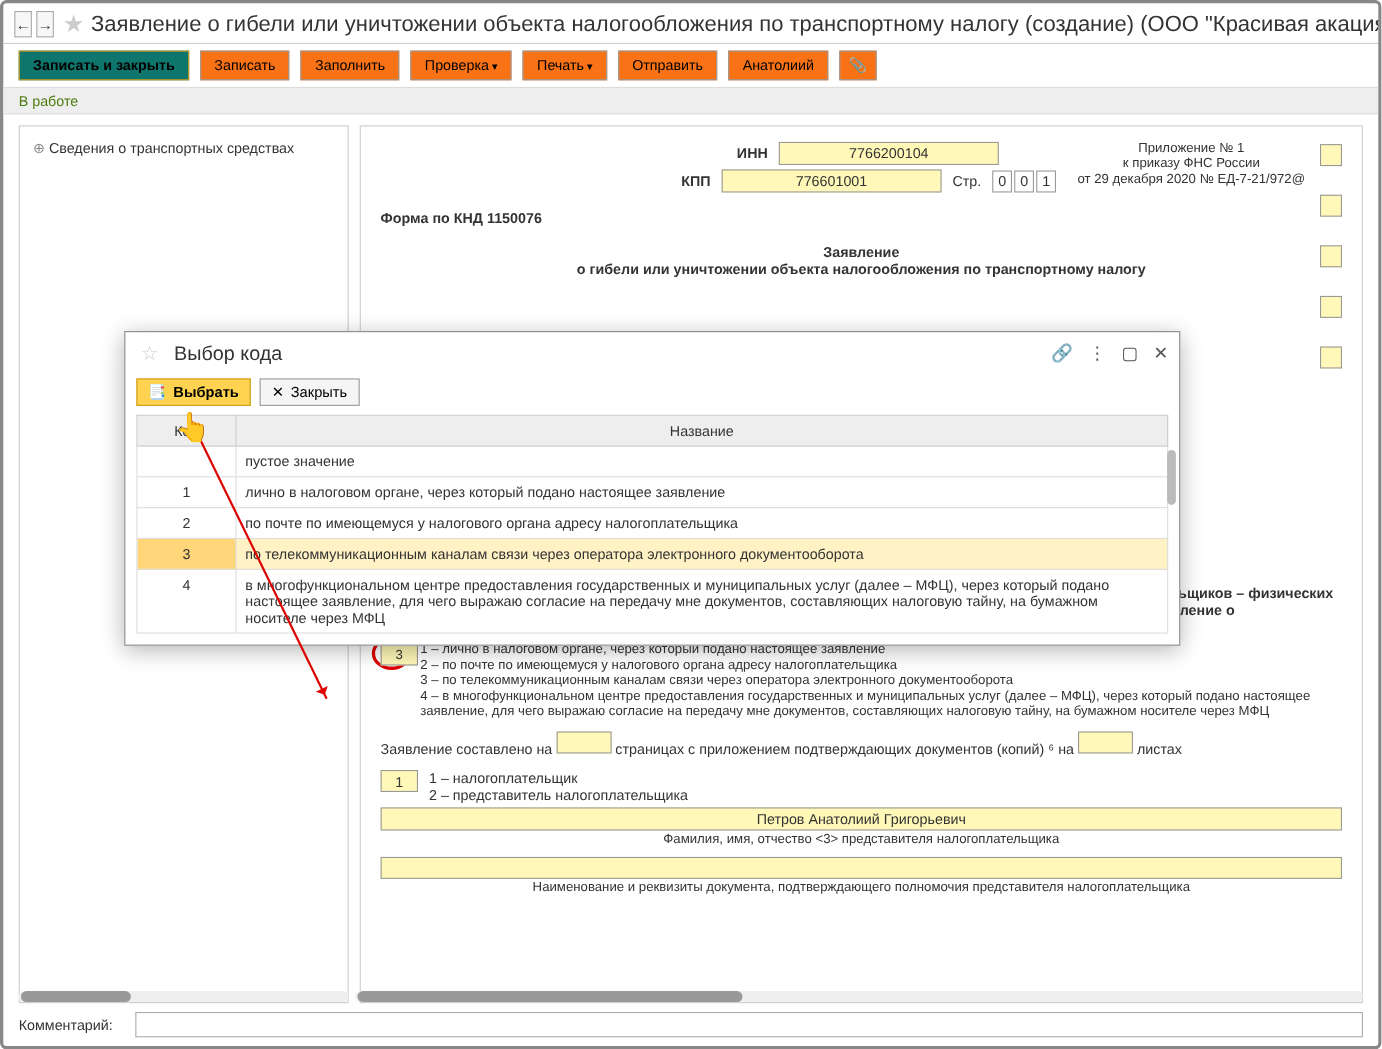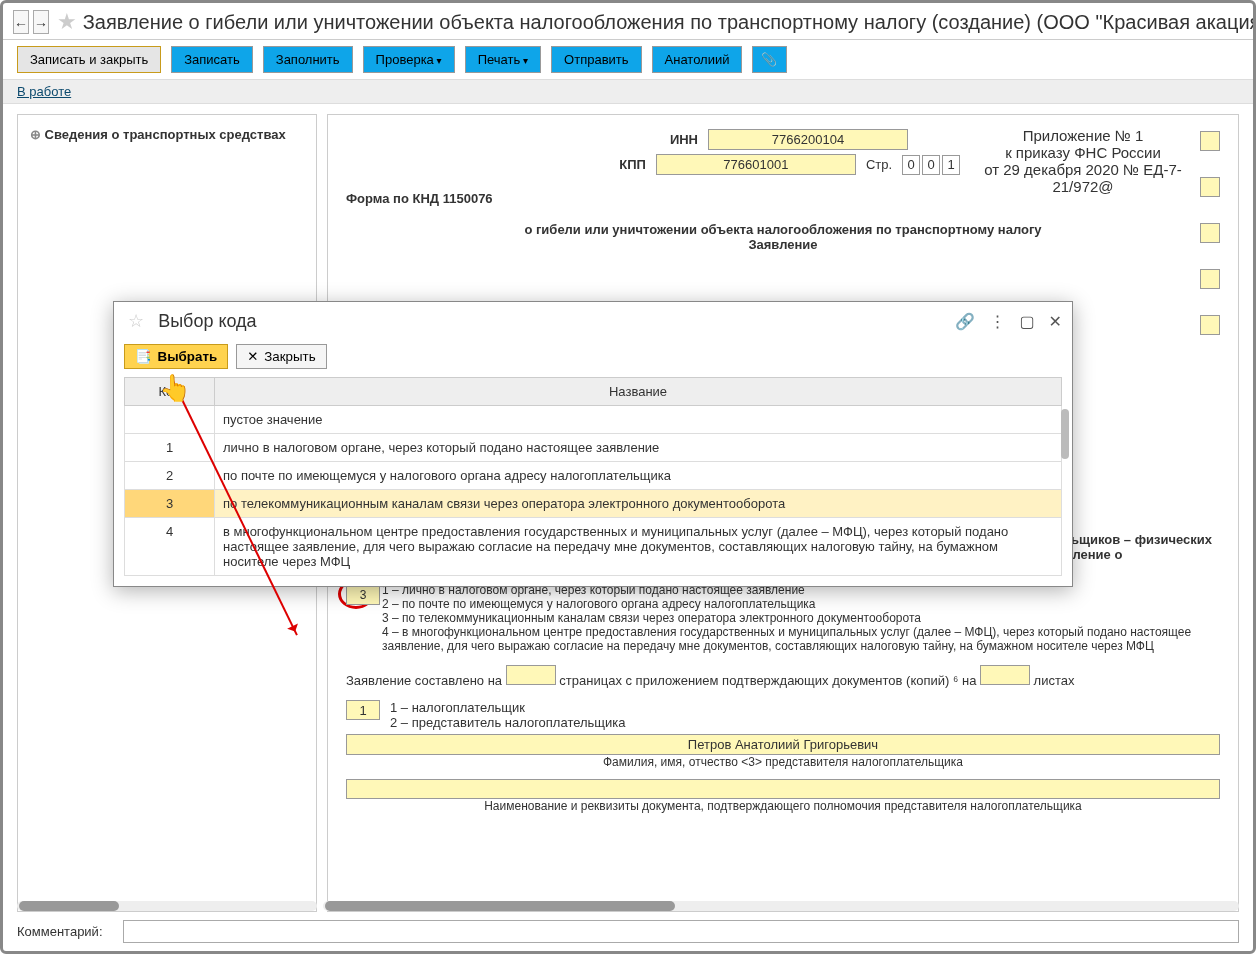--- a/index.html
+++ b/index.html
@@ -3,40 +3,40 @@
 <meta charset="utf-8">
 <style>
 * { box-sizing: border-box; margin: 0; padding: 0; }
 body { font-family: Arial, sans-serif; font-size: 13px; background: #fff; color: #333; }
 .frame { border: 3px solid #888; border-radius: 6px; width: 1256px; height: 954px; position: relative; overflow: hidden; background: #fff; }
 .topbar { display: flex; align-items: center; padding: 6px 10px 4px; border-bottom: 1px solid #ccc; }
 .navbtn { width: 28px; height: 24px; border: 1px solid #aaa; background: #f7f7f7; margin-right: 4px; display: flex; align-items: center; justify-content: center; cursor: pointer; font-size: 14px; }
 .star { color: #ccc; font-size: 22px; margin: 0 6px 0 4px; }
 .title { font-size: 20px; font-weight: normal; color: #333; white-space: nowrap; }
 .toolbar { display: flex; align-items: center; gap: 10px; padding: 6px 14px; }
-.btn { border: 1px solid #999; background: #0ea5e9; padding: 5px 12px; cursor: pointer; font-size: 13px; }
-.btn.primary { background: #e5e5e5; border-color: #c89b1b; font-weight: normal; }
+.btn { border: 1px solid #999; background: #f97316; padding: 5px 12px; cursor: pointer; font-size: 13px; }
+.btn.primary { background: #0f766e; border-color: #c89b1b; font-weight: bold; }
 .btn.dd::after { content: " ▾"; font-size: 10px; }
 .btn.icon { padding: 5px 8px; }
 .status { padding: 4px 14px; background: #eee; border-top: 1px solid #ddd; border-bottom: 1px solid #ddd; }
-.status span { text-decoration: underline; color: #0c4a6e; cursor: pointer; }
+.status span { color: #4d7c0f; cursor: pointer; }
 .body { display: flex; height: calc(100% - 130px); position: relative; }
 .sidebar { width: 300px; border: 1px solid #ccc; margin: 10px 0 10px 14px; padding: 8px; overflow: auto; flex-shrink: 0;}
 .side-item { padding: 4px 6px; cursor: pointer; }
 .side-item.active { background: #ffd34f; }
-.side-item.tree { padding-left: 4px; font-weight: bold; }
+.side-item.tree { padding-left: 4px; }
 .side-item.tree::before { content: "⊕ "; color: #888; }
 .main { flex: 1; border: 1px solid #ccc; margin: 10px 14px 10px 10px; padding: 14px 18px; overflow: auto; position: relative; }
 .hdrrow { display: flex; align-items: center; justify-content: center; gap: 10px; margin-bottom: 4px; position: relative; }
 .hdrrow .lbl { width: 40px; text-align: right; font-weight: bold; }
 .yf { background: #fff8b8; border: 1px solid #999; padding: 2px 16px; text-align: center; min-height: 20px; display: inline-flex; align-items: center; justify-content: center; }
 .inn { width: 200px; }
 .pgcells { display: inline-flex; gap: 2px; }
 .pgcells span { border: 1px solid #999; width: 18px; height: 20px; display: inline-flex; align-items: center; justify-content: center; }
-.app-note { position: absolute; right: 30px; top: 12px; width: 250px; font-size: 15px; text-align: center; }
+.app-note { position: absolute; right: 30px; top: 12px; width: 250px; font-size: 12px; text-align: center; }
 .formcode { font-weight: bold; margin: 16px 0; }
 .doc-title { text-align: center; font-weight: bold; margin: 10px 0 24px; }
 .sec5 { margin-top: 280px; }
 .sec5hdr { font-weight: bold; }
 .sec5hdr u { text-decoration: underline; }
 .s5list { font-size: 12px; margin: 6px 0 12px 36px; position: relative; }
 .s5box { position: absolute; left: -36px; top: 2px; width: 22px; height: 18px; }
 .redcirc { position: absolute; left: -44px; top: -4px; width: 36px; height: 30px; border: 3px solid #d00; border-radius: 50%; }
 .attachrow { margin: 12px 0; }
 .smf { width: 50px; }
@@ -115,22 +115,22 @@
         <span class="yf inn">776601001</span>
         <span>Стр.</span>
         <span class="pgcells">
           <span>0</span>
             <span>0</span>
             <span>1</span>
         </span>
       </div>
       <div class="formcode">Форма по КНД 1150076</div>
       <div class="doc-title">
+        <div>Заявление</div>
         <div>о гибели или уничтожении объекта налогообложения по транспортному налогу</div>
-        <div>Заявление</div>
       </div>
 
       <div class="sub-yf-cluster">
         <div></div>
           <div></div>
           <div></div>
           <div></div>
           <div></div>
       </div>
 

